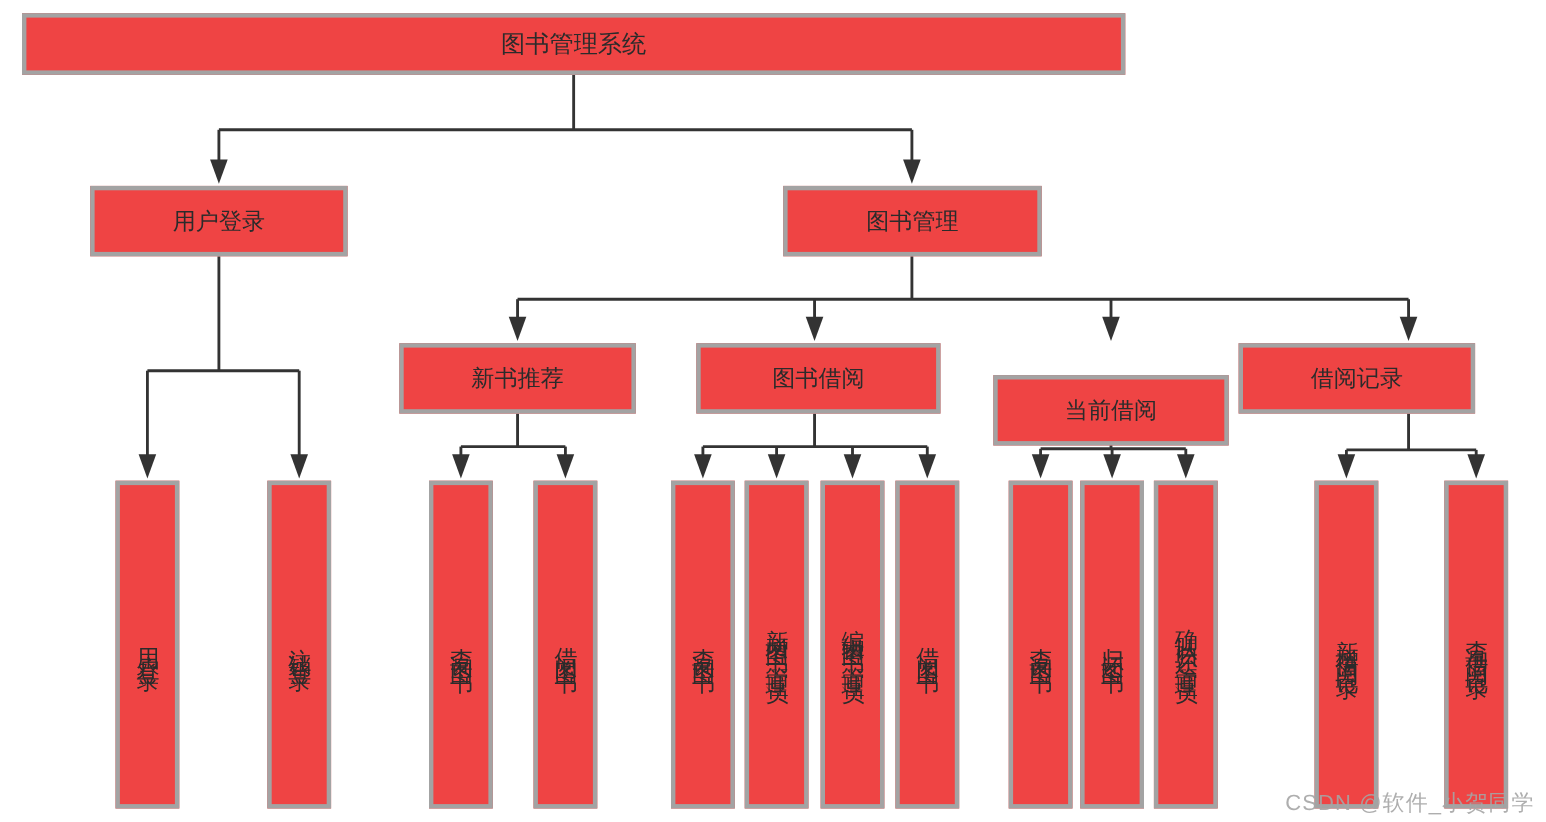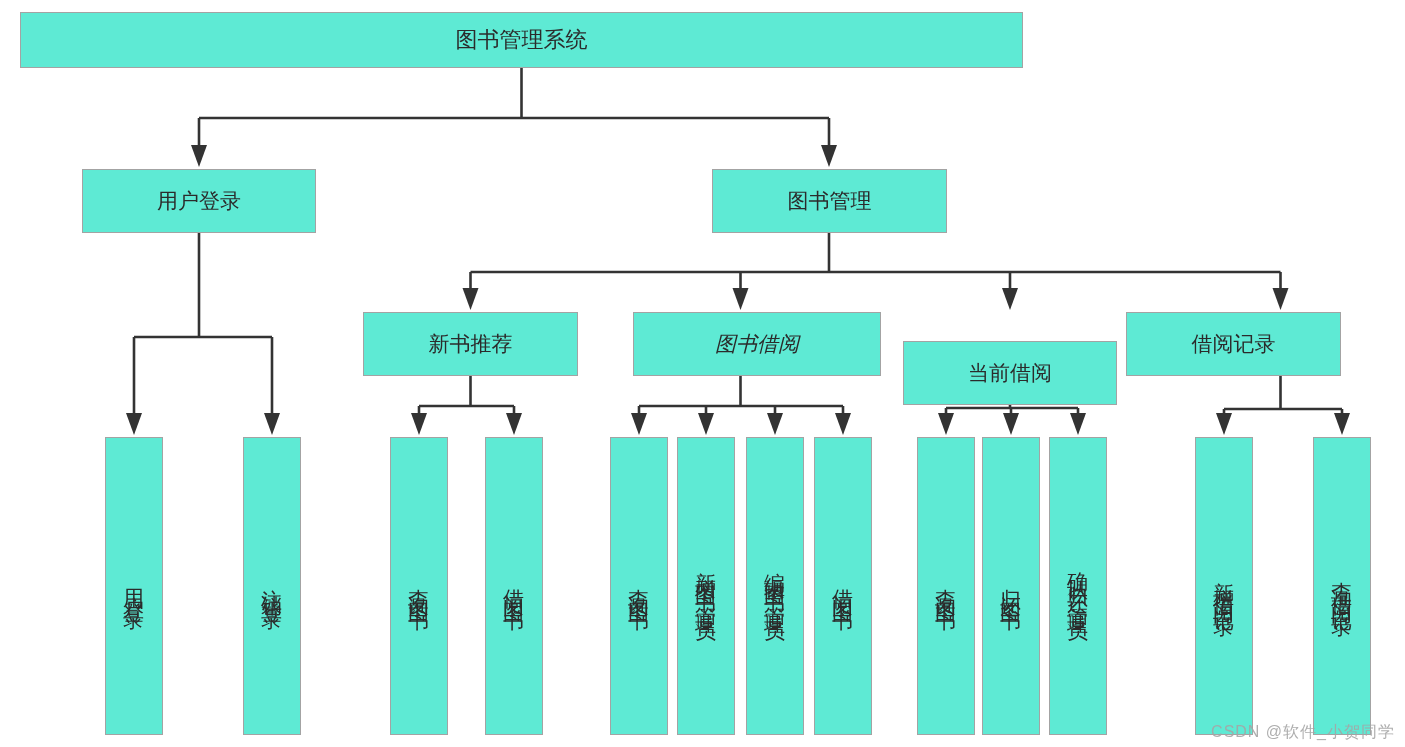--- a/index.html
+++ b/index.html
@@ -19,42 +19,42 @@
     position: absolute;
     left: 0;
     top: 0;
     width: 1405px;
     height: 747px;
     z-index: 1;
   }
   .node {
     position: absolute;
     box-sizing: border-box;
-    border: 1px solid #a3a3a3;
-    background: #5eead4;
+    border: 4px solid #a3a3a3;
+    background: #ef4444;
     display: flex;
     align-items: center;
     justify-content: center;
     color: #2b2b2b;
     z-index: 2;
   }
   .node.root   { font-size: 22px; }
   .node.branch { font-size: 21px; }
   .node.leaf   { width: 58px; top: 437px; height: 298px; font-size: 21px; }
   .node.leaf span {
     writing-mode: vertical-rl;
     letter-spacing: 7px;
     line-height: 1;
     white-space: nowrap;
   }
   .watermark {
     position: absolute;
     right: 10px;
     bottom: 4px;
-    font-size: 16px;
+    font-size: 20px;
     color: rgba(165, 165, 165, 0.9);
     letter-spacing: 1px;
     z-index: 3;
     white-space: nowrap;
   }
 </style>
 </head>
 <body>
 
 <div id="canvas">
@@ -133,21 +133,21 @@
   <div class="node branch" style="left:82px; top:169px; width:234px; height:64px;">
     <span>用户登录</span>
   </div>
   <div class="node branch" style="left:363px; top:312px; width:215px; height:64px;">
     <span>新书推荐</span>
   </div>
 
   <div class="node branch" style="left:712px; top:169px; width:235px; height:64px;">
     <span>图书管理</span>
   </div>
-  <div class="node branch" style="left:633px; top:312px; width:248px; height:64px;font-style:italic;">
+  <div class="node branch" style="left:633px; top:312px; width:222px; height:64px;">
     <span>图书借阅</span>
   </div>
   <div class="node branch" style="left:903px; top:312px; width:214px; height:64px;margin-top:29px;">
     <span>当前借阅</span>
   </div>
   <div class="node branch" style="left:1126px; top:312px; width:215px; height:64px;">
     <span>借阅记录</span>
   </div>
 
   <div class="node leaf" style="left:105px;">

